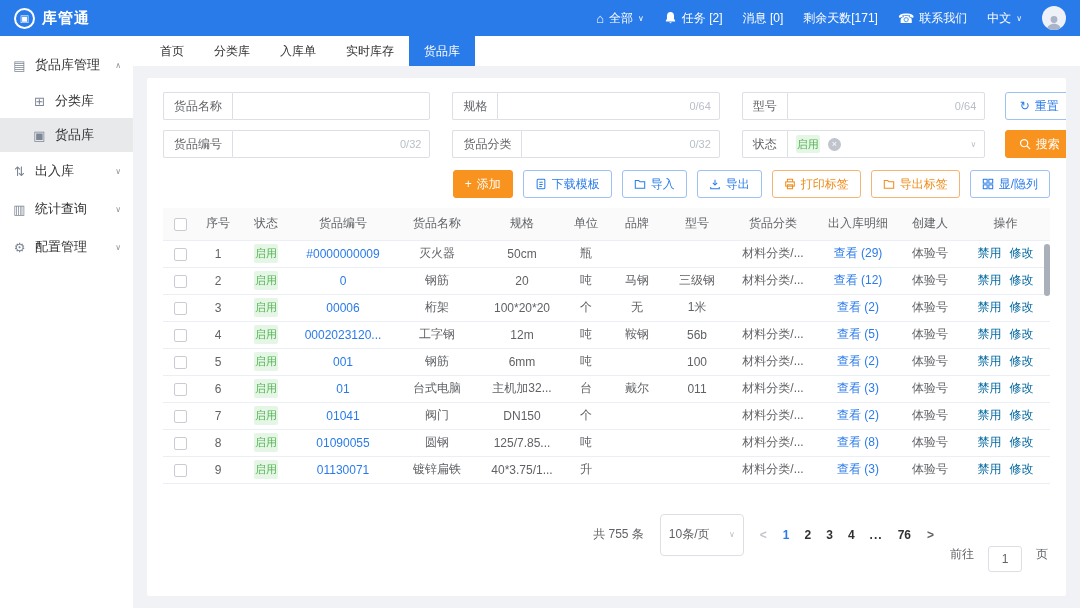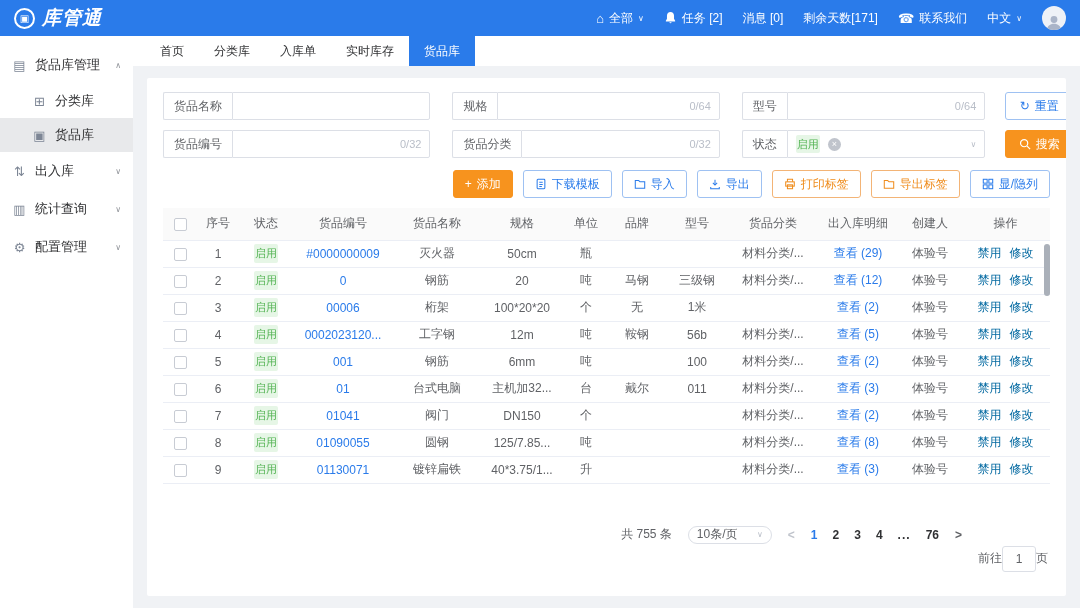--- a/index.html
+++ b/index.html
@@ -3,21 +3,21 @@
 <meta charset="utf-8">
 <style>
   * { margin:0; padding:0; box-sizing:border-box; }
   html,body { width:1080px; height:608px; overflow:hidden; }
   body { font-family:"Liberation Sans","DejaVu Sans",sans-serif; font-size:12px; color:#606266; background:#f0f2f5; }
 
   
   .topbar { height:36px; background:#2a7bea; display:flex; align-items:center; padding:0 14px; color:#fff; }
   .logo { display:flex; align-items:center; gap:7px; }
   .logo-circle { width:21px; height:21px; border:2px solid #fff; border-radius:50%; display:flex; align-items:center; justify-content:center; font-size:10px; }
-  .logo-text { font-size:19px; font-weight:bold; letter-spacing:1px;font-style:italic; }
+  .logo-text { font-size:15px; font-weight:bold; letter-spacing:1px; }
   .topbar-right { margin-left:auto; display:flex; align-items:center; gap:20px; }
   .tb-item { display:flex; align-items:center; gap:5px; cursor:pointer; white-space:nowrap; }
   .tb-icon { font-size:13px; line-height:1; }
   .caret { font-size:8px; opacity:.95; }
   .avatar { width:24px; height:24px; border-radius:50%; background:#eef1f7; display:flex; align-items:flex-end; justify-content:center; overflow:hidden; }
 
   
   .layout { display:flex; height:572px; }
   .sidebar { width:133px; background:#fff; flex-shrink:0; padding-top:10px; }
   .side-group { height:38px; display:flex; align-items:center; padding:0 12px; gap:8px; color:#303133; font-size:13px; cursor:pointer; }
@@ -60,28 +60,28 @@
   table { width:100%; border-collapse:collapse; table-layout:fixed; font-size:12px; }
   thead th { background:#fafafa; color:#606266; font-weight:normal; height:32px; text-align:center; border-bottom:1px solid #ebeef5; overflow:hidden; white-space:nowrap; }
   tbody td { height:27px; text-align:center; border-bottom:1px solid #ebeef5; color:#606266; overflow:hidden; white-space:nowrap; text-overflow:ellipsis; padding:0 2px; }
   .link { color:#2a7bea; cursor:pointer; }
   .danger { color:#0369a1; cursor:pointer;text-align:center; }
   .cb { width:13px; height:13px; border:1px solid #c8ccd4; border-radius:2px; display:inline-block; background:#fff; vertical-align:middle; cursor:pointer; }
   .scroll-thumb { position:absolute; right:0; top:36px; width:6px; height:52px; border-radius:3px; background:#aab0b9; }
 
   
   .pagination { display:flex; align-items:center; justify-content:flex-end; gap:16px; padding:14px 2px 0 0; color:#606266; }
-  .psize { width:84px; height:18px; border:1px solid #dcdfe6; border-radius:10px; display:flex; align-items:center; justify-content:flex-end; padding:0 8px; cursor:pointer; background:#fff; }
+  .psize { width:84px; height:42px; border:1px solid #dcdfe6; border-radius:4px; display:flex; align-items:center; justify-content:flex-end; padding:0 8px; cursor:pointer; background:#fff; }
   .pages { display:flex; align-items:center; gap:15px; font-weight:bold; color:#303133; }
   .page { cursor:pointer; }
   .page.active { color:#2a7bea; }
   .page.dots { letter-spacing:1px; }
   .chev { cursor:pointer; font-weight:bold; }
   .chev.disabled { color:#c0c4cc; }
-  .goto { display:flex; align-items:center; gap:0;margin-top:48px; }
+  .goto { display:flex; gap:14px;margin-top:48px; }
   .goto-input { width:34px; height:26px; border:1px solid #dcdfe6; border-radius:3px; text-align:center; font-size:12px; font-family:inherit; color:#606266; outline:none; }
 </style>
 </head>
 <body>
 
 <div class="topbar">
   <div class="logo">
     <span class="logo-circle">
         <span>▣</span>
       </span>

